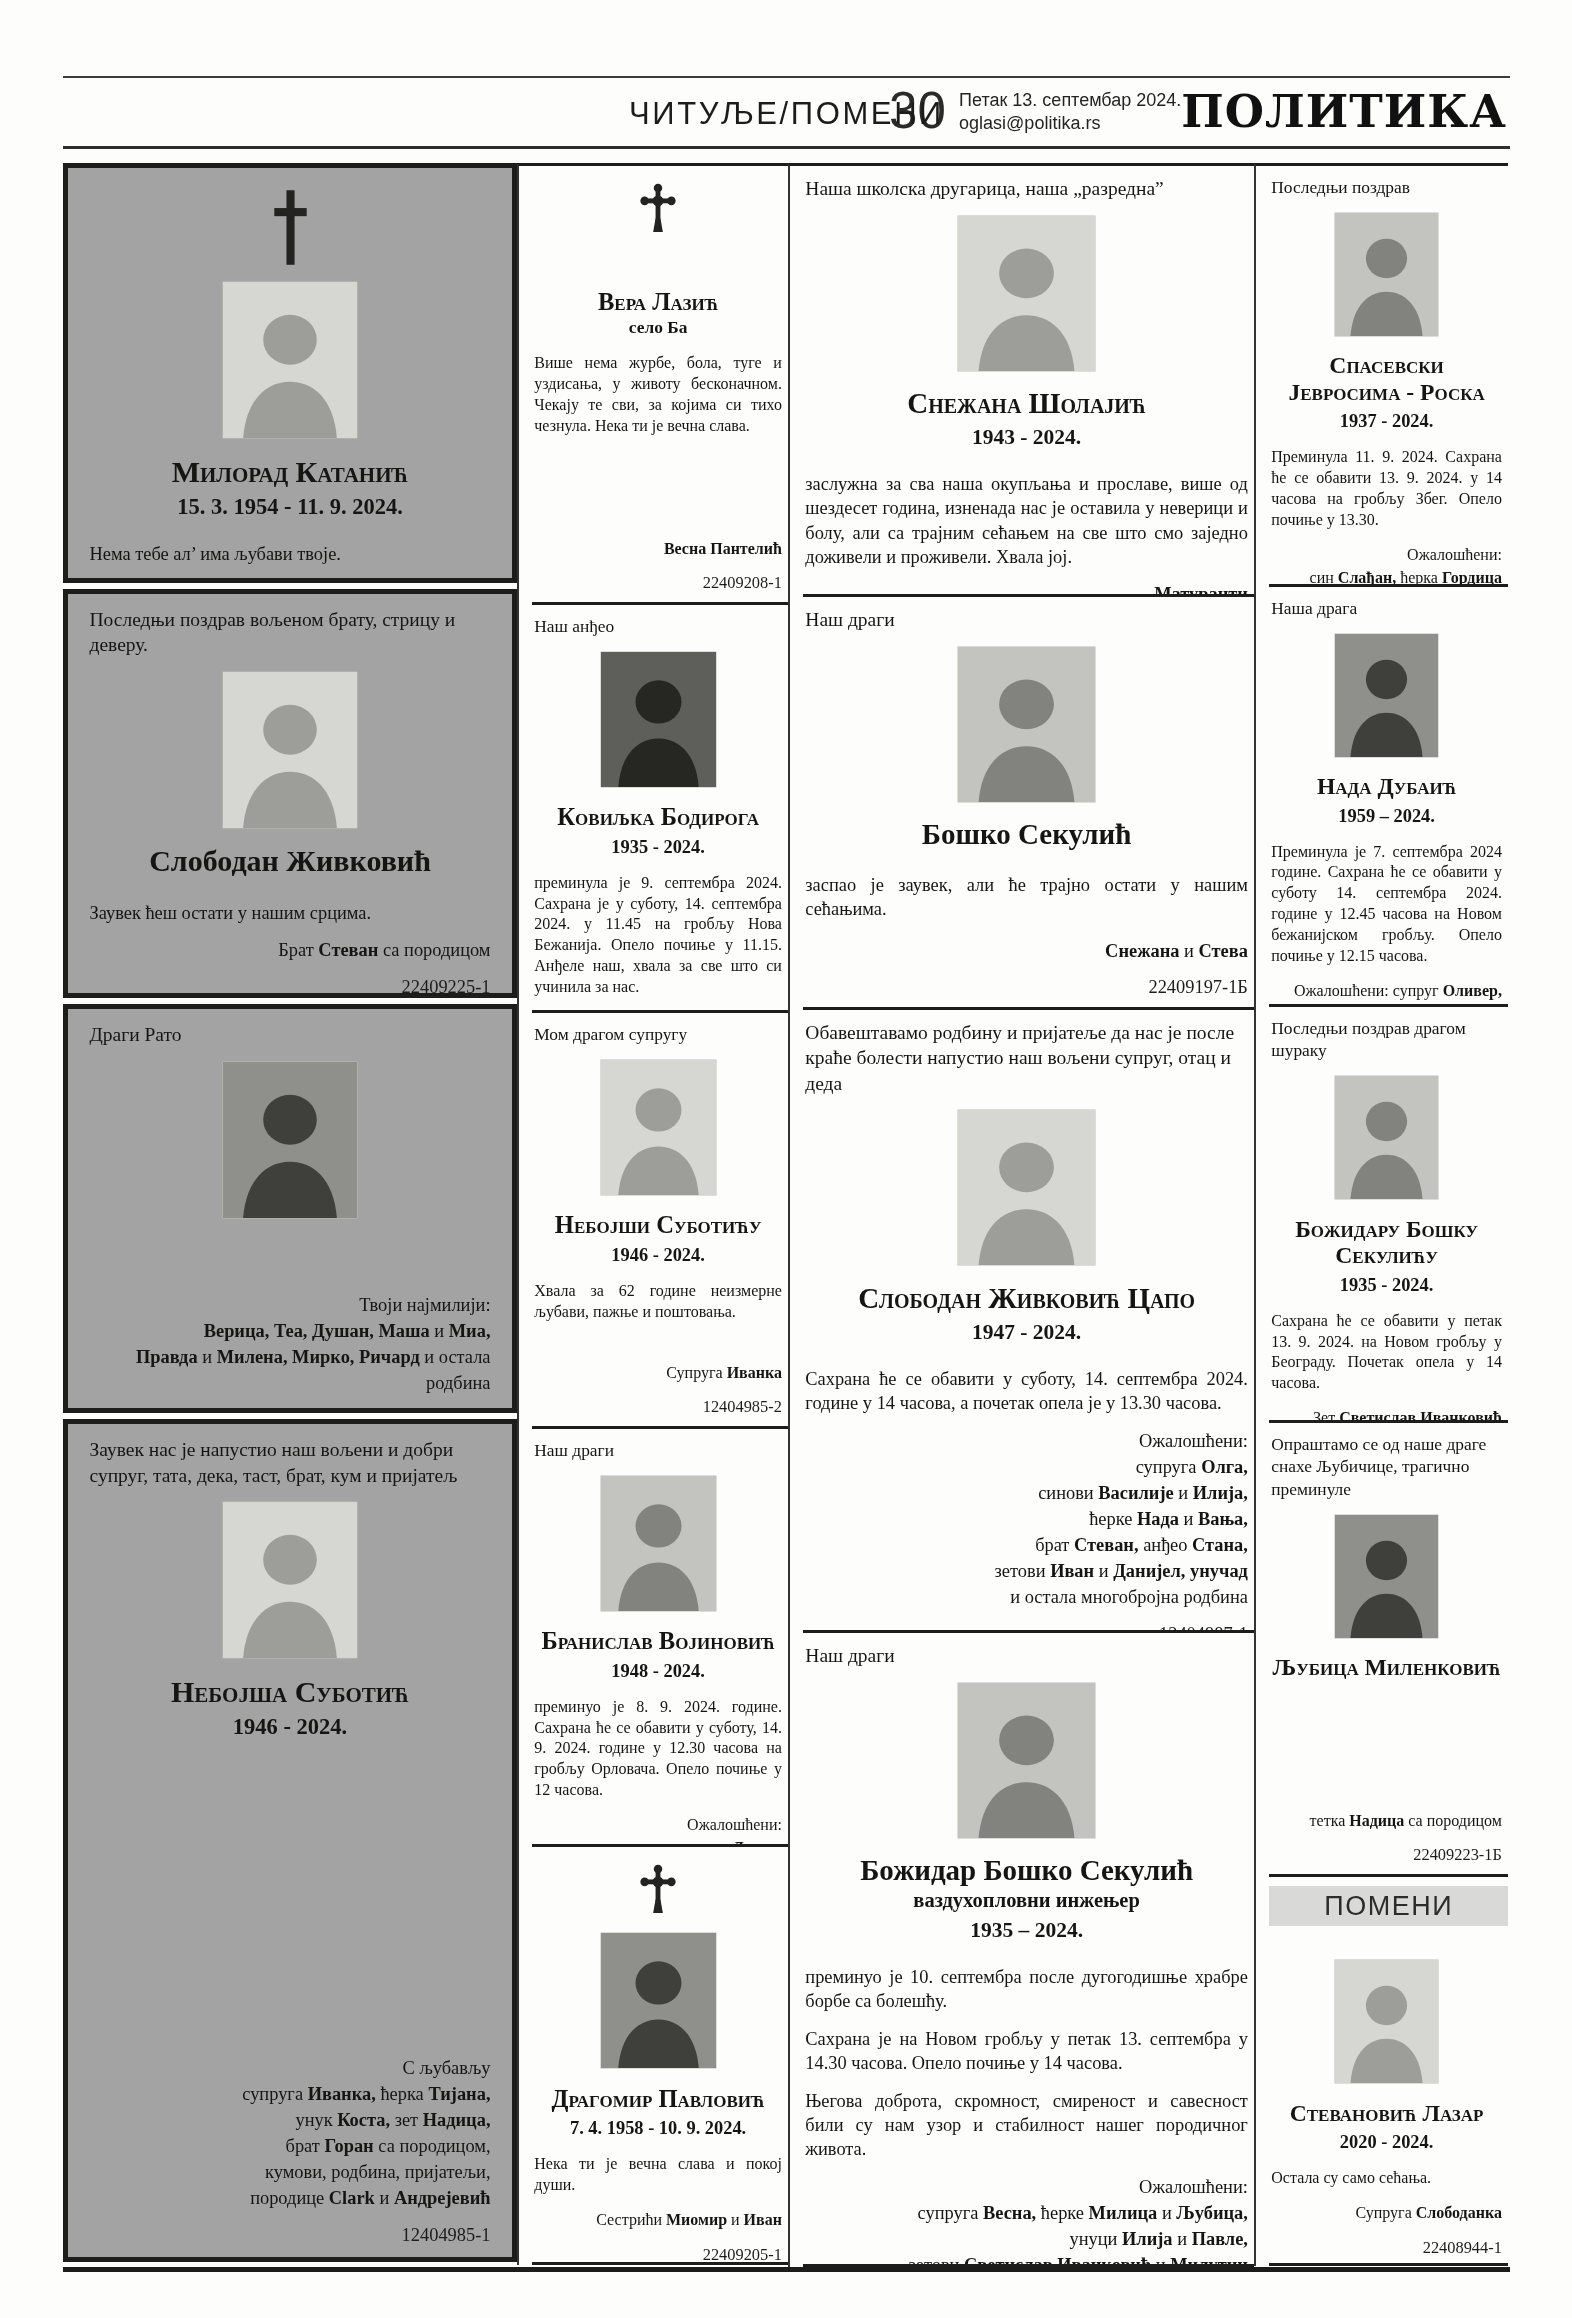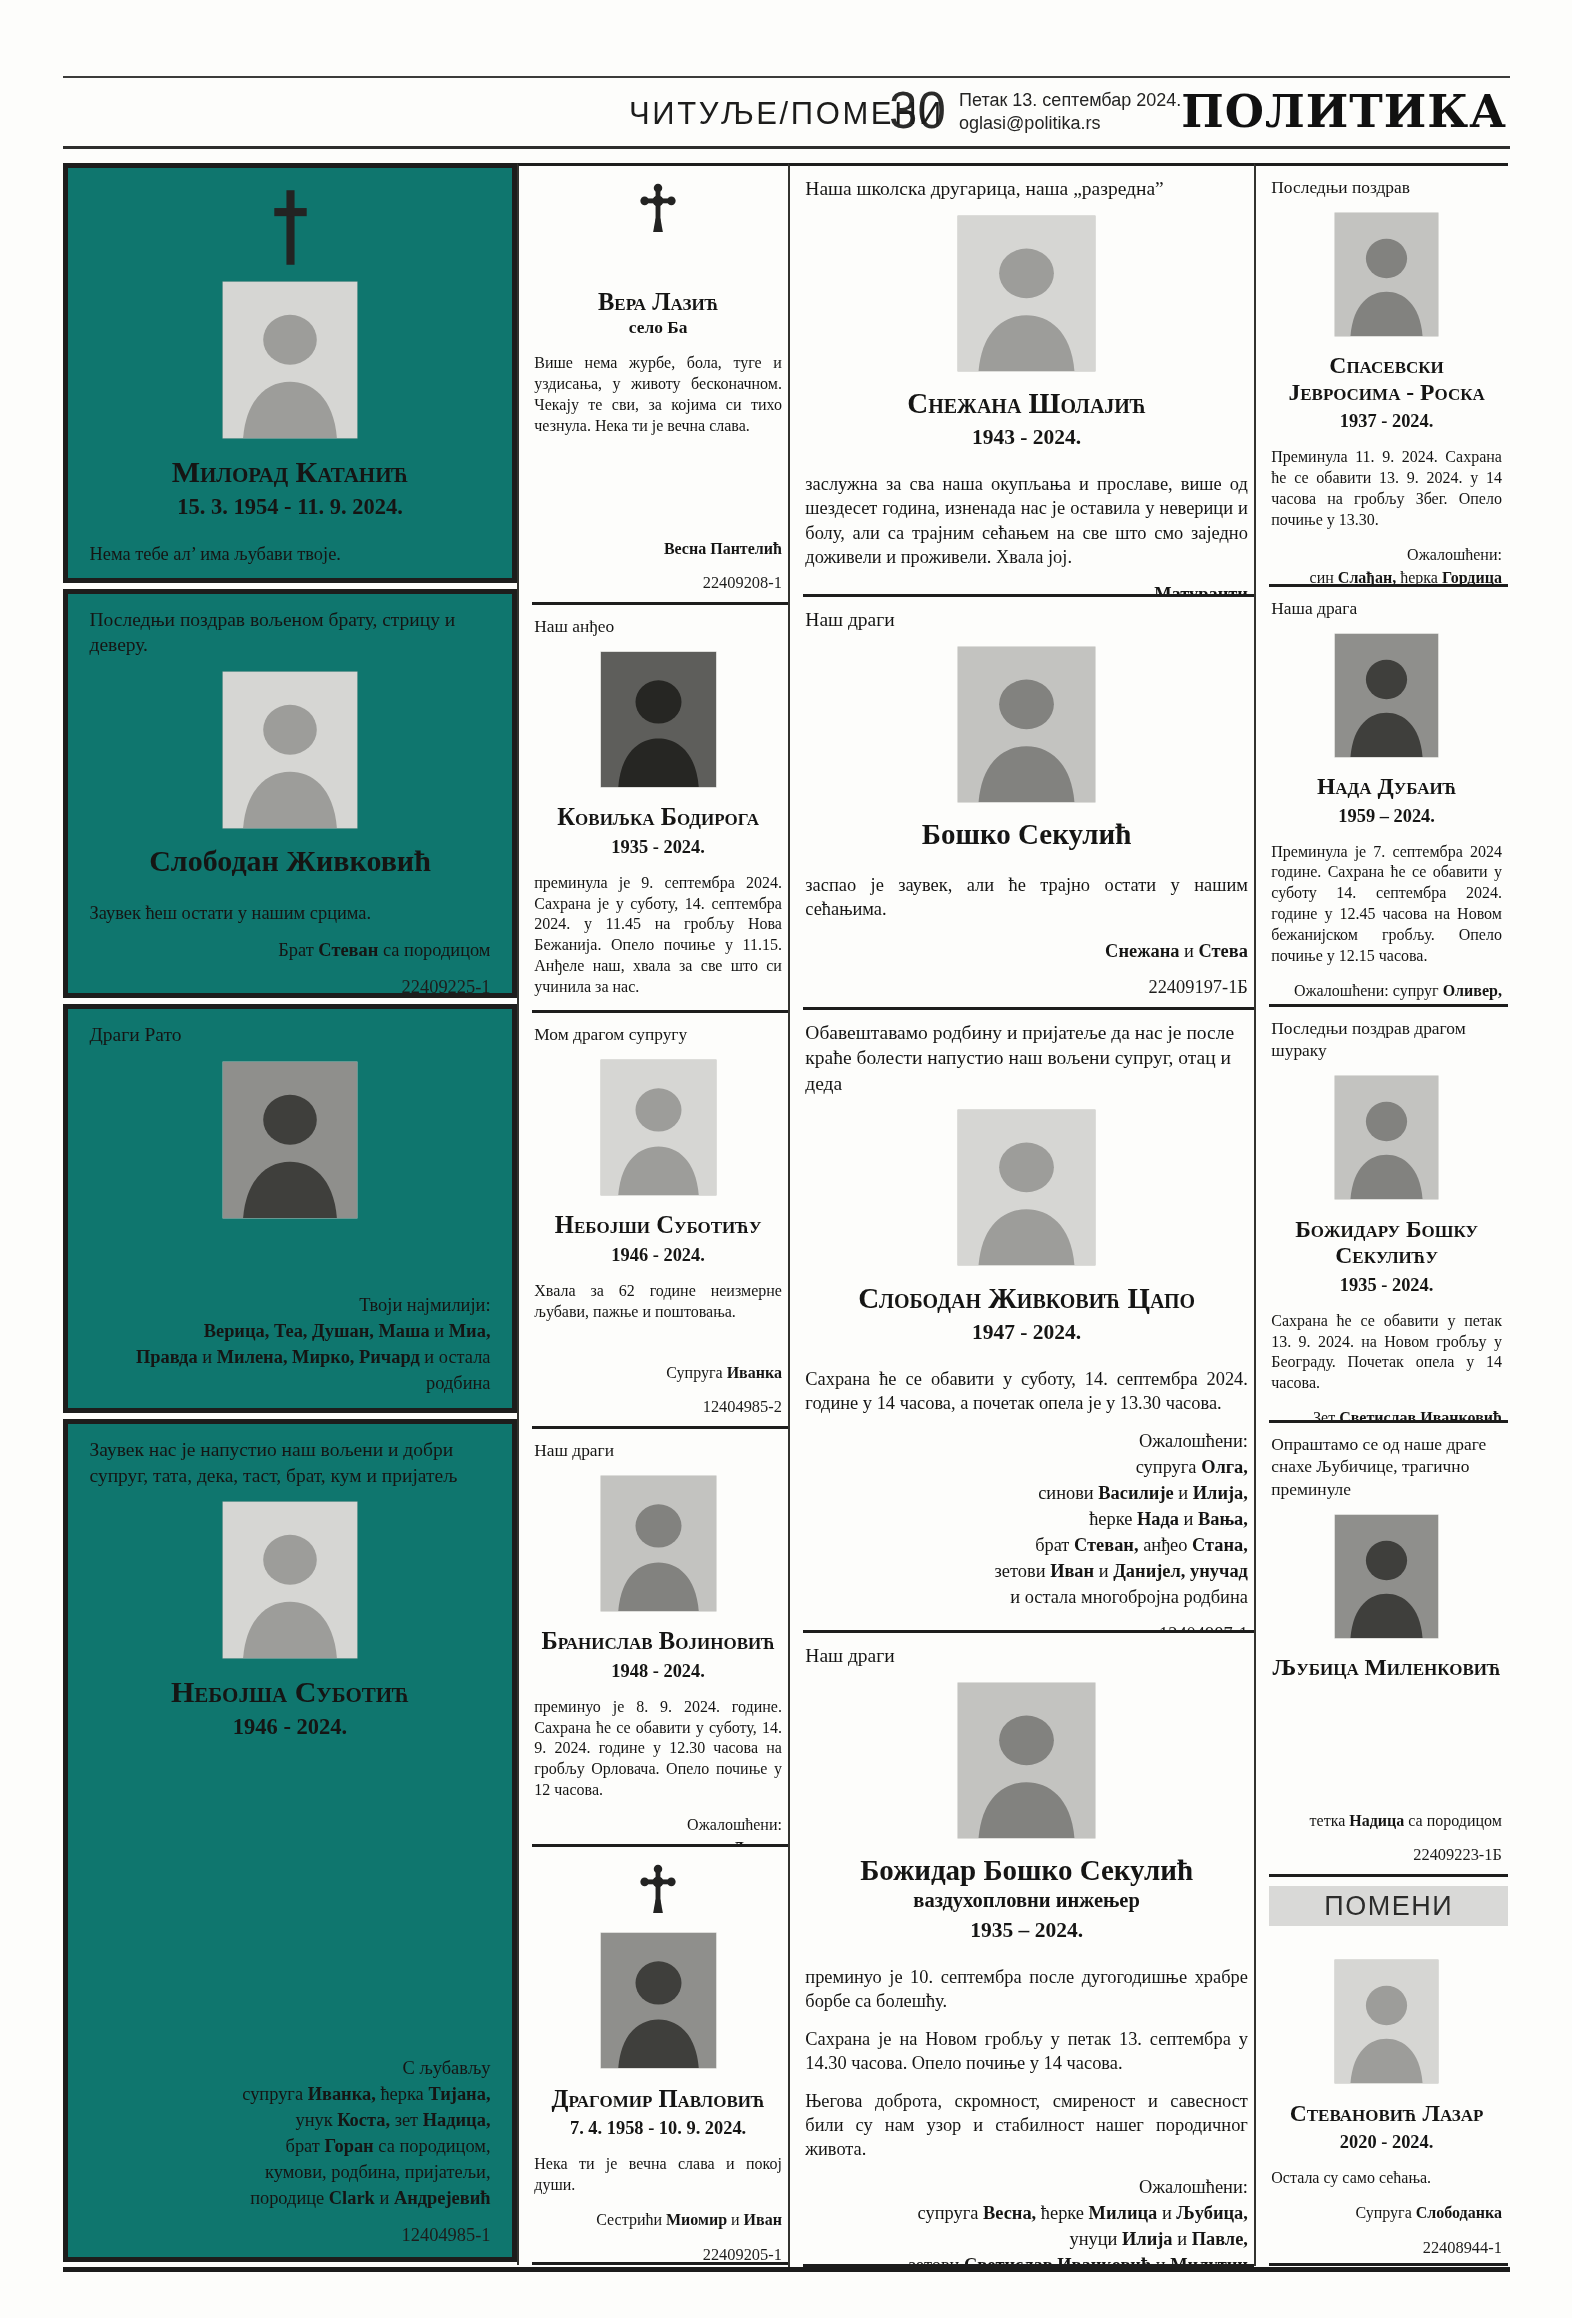--- a/index.html
+++ b/index.html
@@ -20,21 +20,21 @@
     letter-spacing:1px;color:#111;}
 
   
   .columns{display:grid;grid-template-columns:454px 271px 466px 254px;
     margin:13.3px 63px 0 63px;align-items:start;}
   .column{display:flex;flex-direction:column;}
   #col-1{gap:6.1px;}
   #col-2,#col-3,#col-4{border-left:2.6px solid #33332f;border-top:3.1px solid #1d1d1c;padding-left:13.3px;}
 
   .block{box-sizing:border-box;display:flex;flex-direction:column;overflow:hidden;background:transparent;}
-  #col-1 .block{border:5.6px solid #1d1d1c;background:#0f766e;padding:13.3px 21.5px 11.3px;}
+  #col-1 .block{border:5.6px solid #1d1d1c;background:#a3a3a3;padding:13.3px 21.5px 11.3px;}
   #col-2 .block,#col-3 .block,#col-4 .block{border-bottom:3.1px solid #1d1d1c;padding:10.2px 6.1px 8.2px 2px;}
   #col-4 .banner-block{border-bottom:none;justify-content:center;padding:7.2px 0;}
 
   
   #col-1 .block:nth-child(1){height:420px}
   #col-1 .block:nth-child(2){height:409px}
   #col-1 .block:nth-child(3){height:409px}
   #col-1 .block:nth-child(4){height:843px}
   #col-2 .block:nth-child(1){height:439px}
   #col-2 .block:nth-child(2){height:408px}

